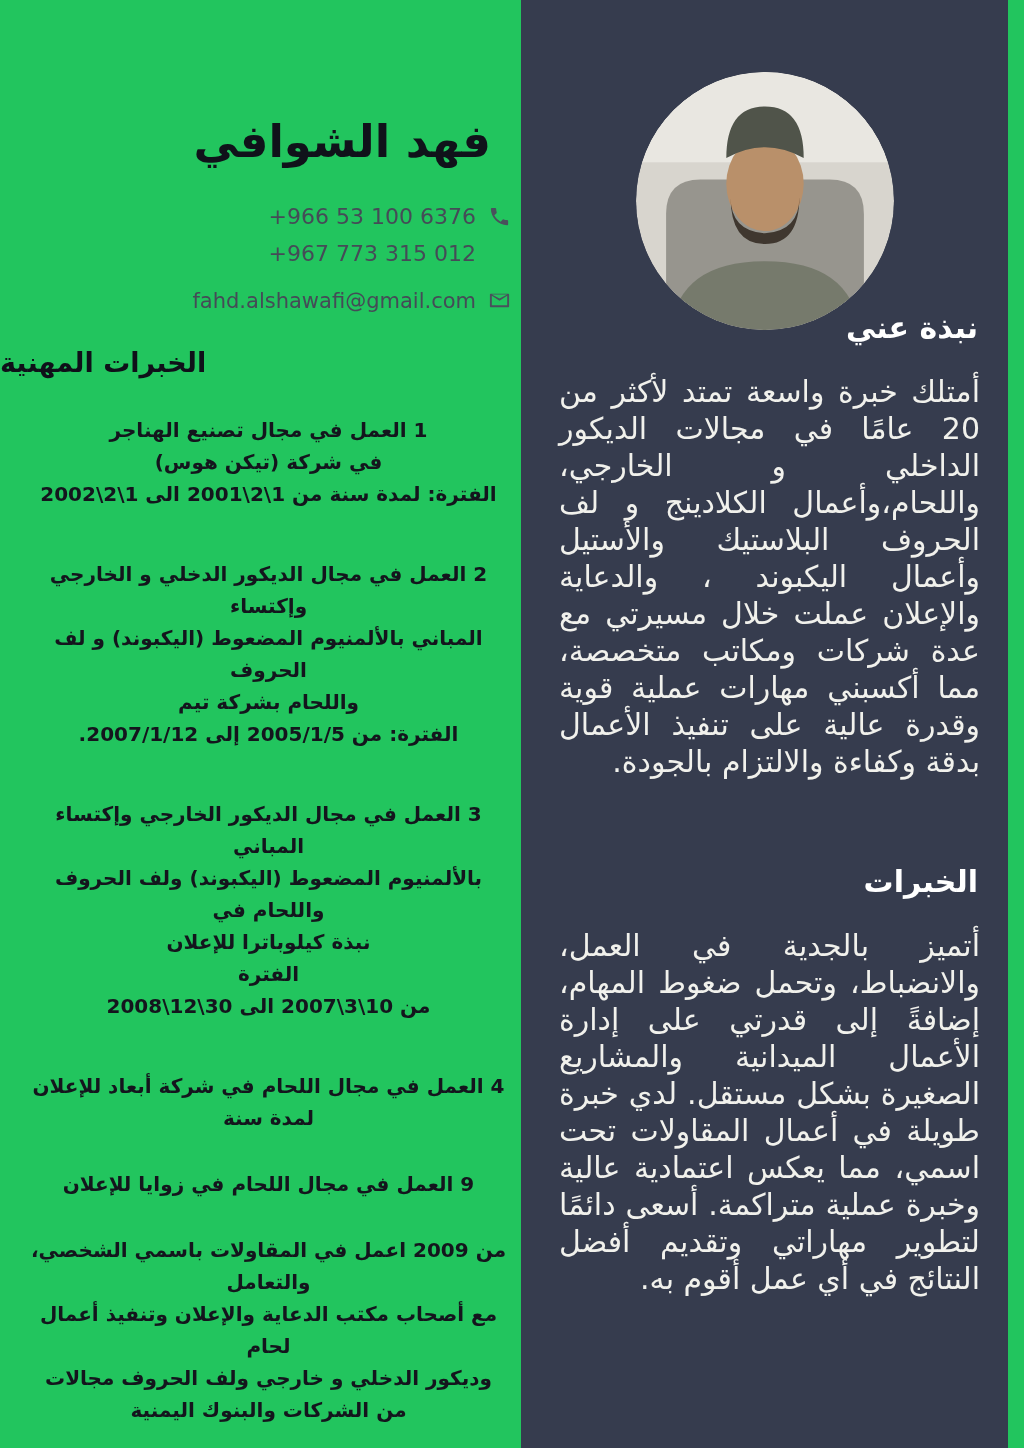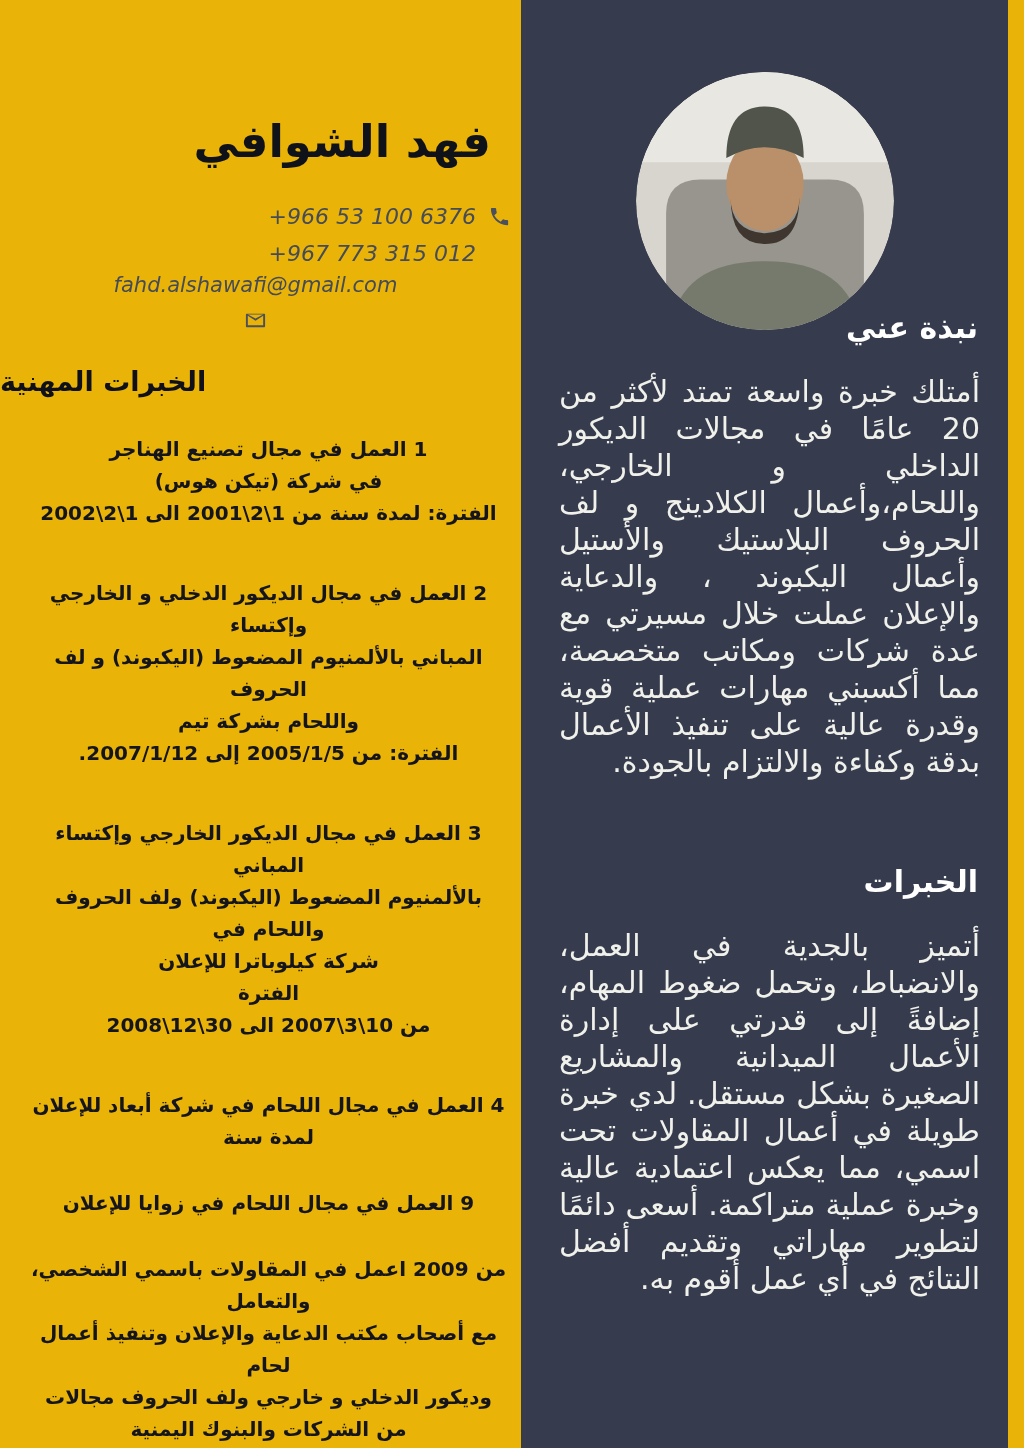--- a/index.html
+++ b/index.html
@@ -1,43 +1,43 @@
 <!DOCTYPE html>
 <html lang="ar"><head>
 <meta charset="utf-8">
 <style>
   html,body { margin:0; padding:0; background:#ffffff; }
   .page {
     position:relative;
     width:1024px; height:1448px;
-    background:#eab308;
+    background:#22c55e;
     overflow:hidden;
     font-family:"DejaVu Sans", sans-serif;
   }
 
   
   .left-col { position:absolute; top:0; left:0; width:537px; height:100%; }
 
   .name {
     direction:rtl; text-align:right;
     margin:116px 46px 0 0;
     font-size:45px; font-weight:700; line-height:1.15;
     color:#10121a;
   }
 
   .contact { margin-top:30px; }
   .contact-row {
     display:flex; justify-content:flex-end; align-items:flex-start;
     gap:12px; padding-right:26px;
-    color:#454b57; font-size:22px;font-style:italic;
+    color:#454b57; font-size:22px;
   }
   .phone-lines { text-align:right; line-height:1.7; direction:ltr; }
   .icon svg { width:23px; height:23px; display:block; }
   .icon.phone-ic { margin-top:7px; }
-  .email-row { margin-top:0; align-items:center; font-size:21px;flex-direction:column; }
+  .email-row { margin-top:16px; align-items:center; font-size:21px; }
 
   .exp-title {
     direction:rtl; text-align:left;
     margin:34px 46px 0 0;
     font-size:27px; font-weight:700; color:#0f1019;
   }
 
   .entries {
     direction:rtl; text-align:center;
     margin-top:36px; padding:0 24px;
@@ -115,21 +115,21 @@
       <div class="entry">
         <div class="line">2 العمل في مجال الديكور الدخلي و الخارجي وإكتساء</div>
         <div class="line">المباني بالألمنيوم المضعوط (اليكبوند) و لف الحروف</div>
         <div class="line">واللحام بشركة تيم</div>
         <div class="line">الفترة: من 2005/1/5 إلى 2007/1/12.</div>
       </div>
 
       <div class="entry">
         <div class="line">3 العمل في مجال الديكور الخارجي وإكتساء المباني</div>
         <div class="line">بالألمنيوم المضعوط (اليكبوند) ولف الحروف واللحام في</div>
-        <div class="line">شركة كيلوباترا للإعلان</div>
+        <div class="line">نبذة كيلوباترا للإعلان</div>
         <div class="line">الفترة</div>
         <div class="line">من 10\3\2007 الى 30\12\2008</div>
       </div>
 
       <div class="entry tight">
         <div class="line">4 العمل في مجال اللحام في شركة أبعاد للإعلان لمدة سنة</div>
       </div>
 
       <div class="entry tight">
         <div class="line">9 العمل في مجال اللحام في زوايا للإعلان</div>

